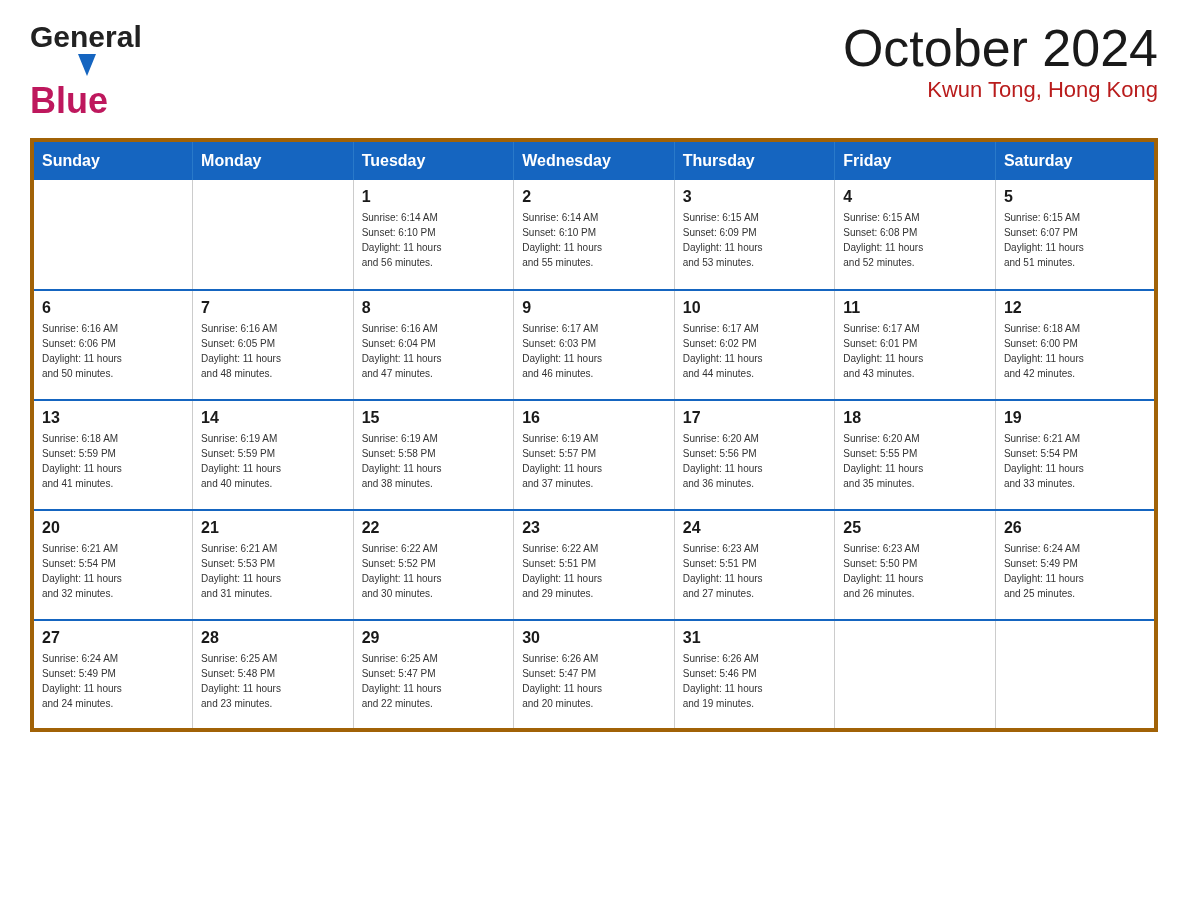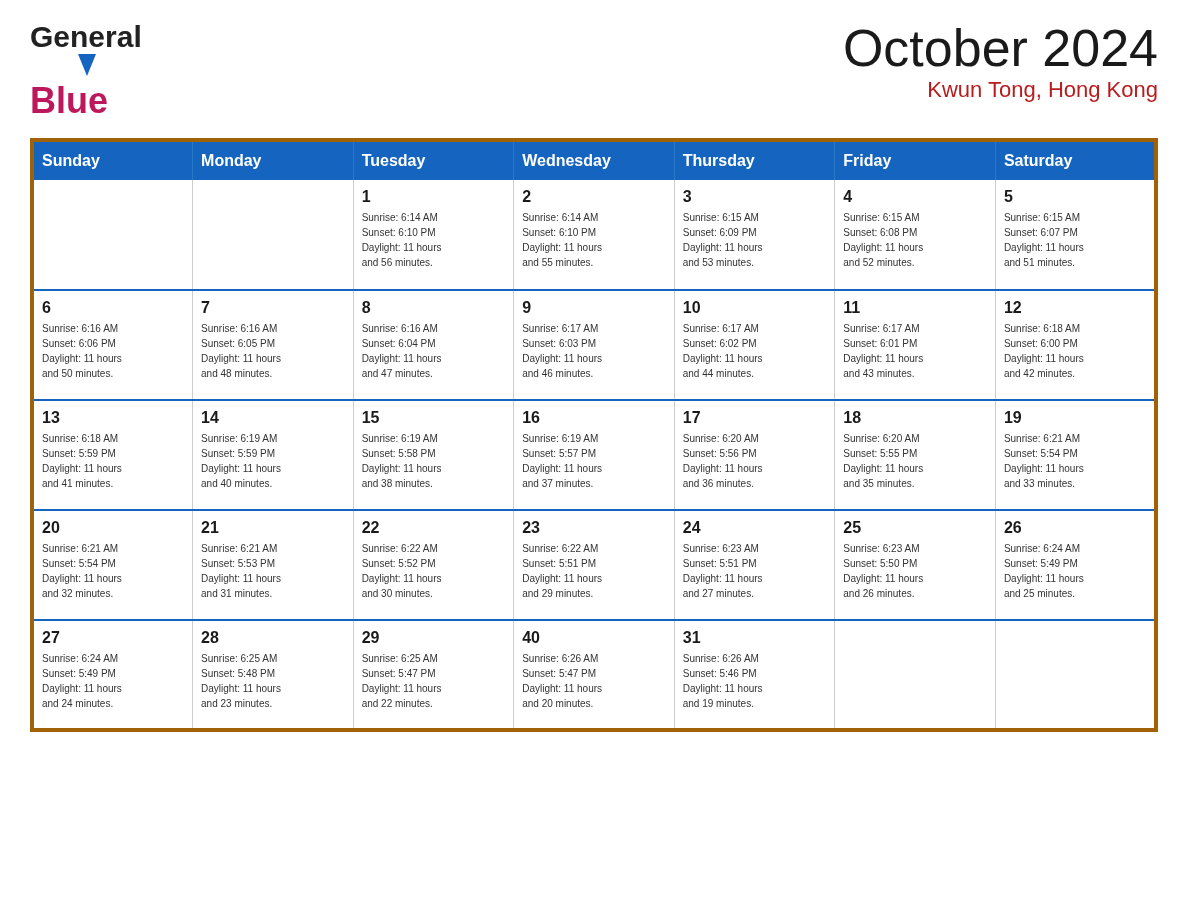--- a/index.html
+++ b/index.html
@@ -264,21 +264,21 @@
         </td>
         <td>
           <span class="day-number">28</span>
           <div class="day-info">Sunrise: 6:25 AM<br>Sunset: 5:48 PM<br>Daylight: 11 hours<br>and 23 minutes.</div>
         </td>
         <td>
           <span class="day-number">29</span>
           <div class="day-info">Sunrise: 6:25 AM<br>Sunset: 5:47 PM<br>Daylight: 11 hours<br>and 22 minutes.</div>
         </td>
         <td>
-          <span class="day-number">40</span>
+          <span class="day-number">30</span>
           <div class="day-info">Sunrise: 6:26 AM<br>Sunset: 5:47 PM<br>Daylight: 11 hours<br>and 20 minutes.</div>
         </td>
         <td>
           <span class="day-number">31</span>
           <div class="day-info">Sunrise: 6:26 AM<br>Sunset: 5:46 PM<br>Daylight: 11 hours<br>and 19 minutes.</div>
         </td>
         <td class="empty-cell"></td>
         <td class="empty-cell"></td>
       </tr>
     </tbody>

